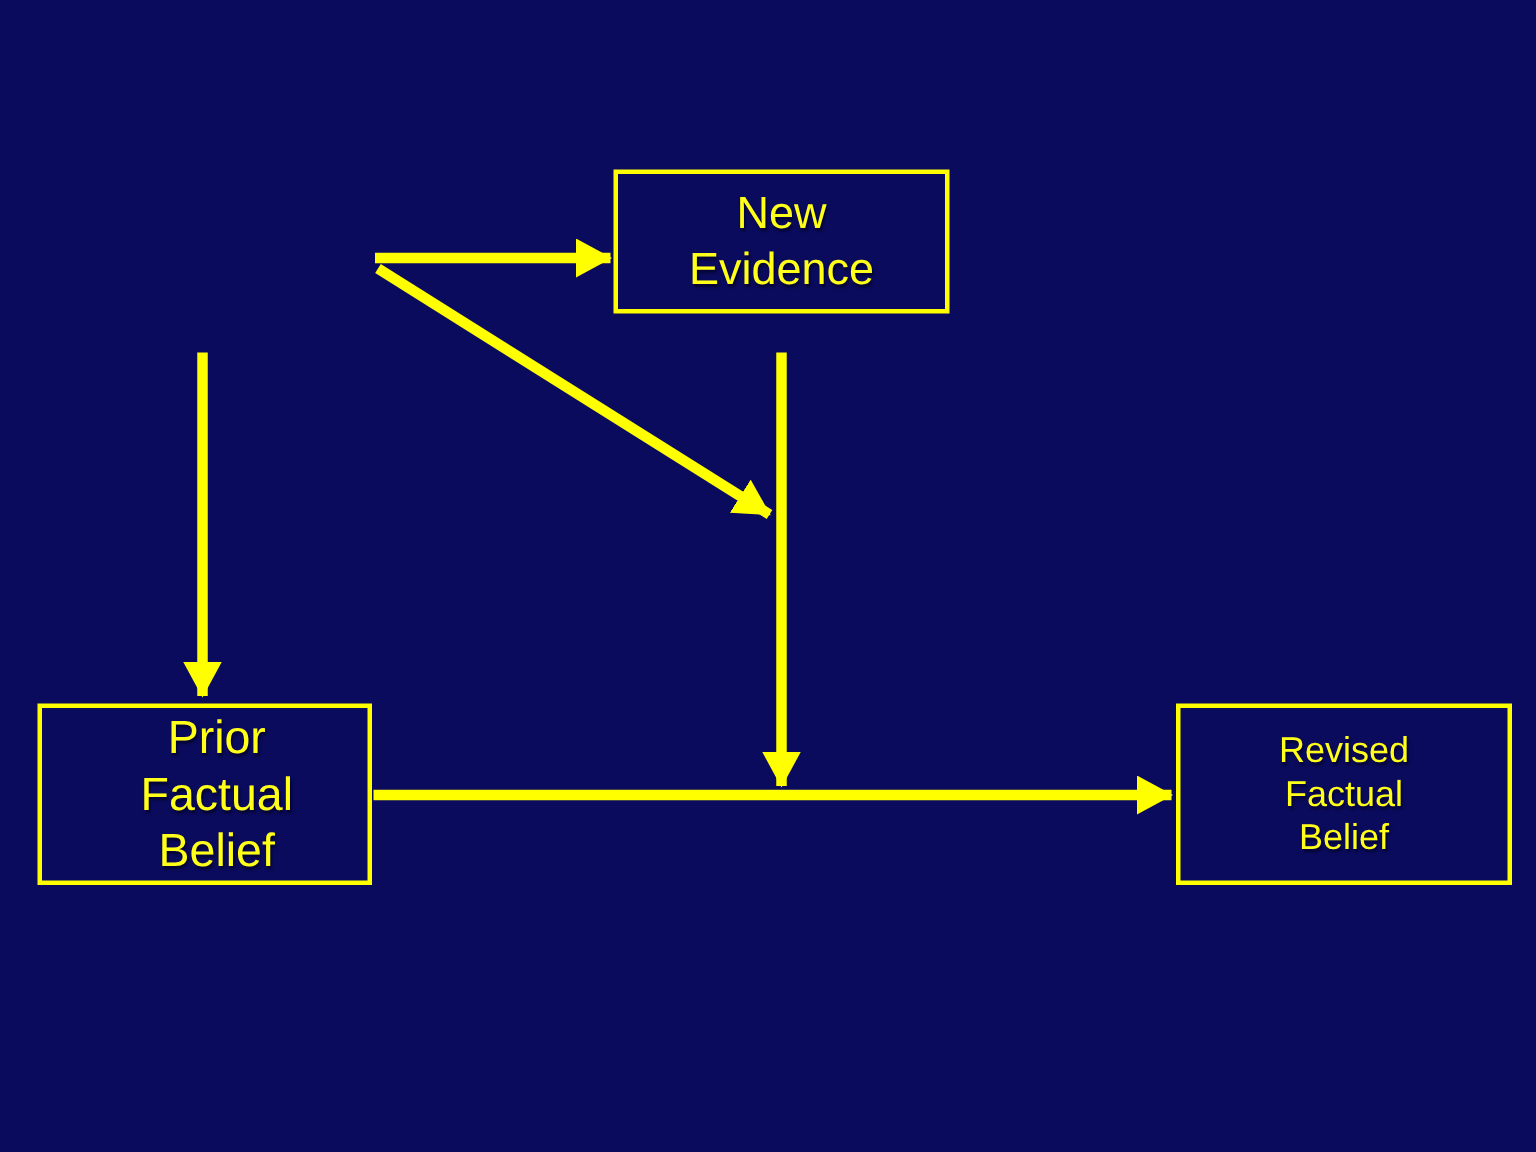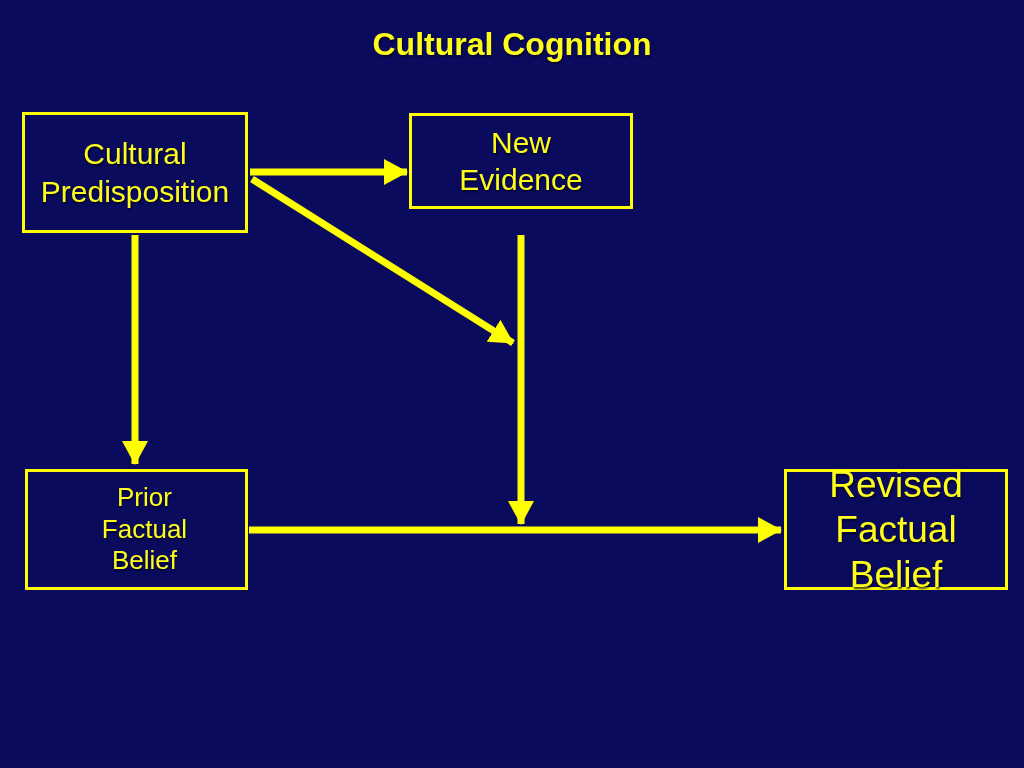--- a/index.html
+++ b/index.html
@@ -37,22 +37,22 @@
     justify-content: center;
     text-align: center;
     font-size: 30px;
     line-height: 1.25;
     box-sizing: border-box;
     text-shadow: 1px 2px 2px rgba(0,0,30,0.75);
   }
   .node span { white-space: pre-line; }
   .node-cp  { left: 22px;  top: 112px; width: 226px; height: 121px; }
   .node-ne  { left: 409px; top: 113px; width: 224px; height: 96px; }
-  .node-pfb { left: 25px;  top: 469px; width: 223px; height: 121px; font-size: 26px; line-height: 1.22; padding-left: 16px; }
-  .node-rfb { left: 784px; top: 469px; width: 224px; height: 121px; font-size: 37px; line-height: 1.22; }
+  .node-pfb { left: 25px;  top: 469px; width: 223px; height: 121px; font-size: 31px; line-height: 1.22; padding-left: 16px; }
+  .node-rfb { left: 784px; top: 469px; width: 224px; height: 121px; font-size: 24px; line-height: 1.22; }
   .arrows {
     position: absolute;
     left: 0;
     top: 0;
     width: 1024px;
     height: 768px;
     pointer-events: none;
   }
   .formula {
     position: absolute;
@@ -70,26 +70,21 @@
   .f-times     { left: 308px; }
   .f-ratio     { left: 435px; }
   .f-equals    { left: 679px; font-size: 26px; }
   .f-posterior { left: 787px; }
 </style>
 </head>
 <body>
 
 <div class="slide">
 
-  <div class="title">Cultural Cognition</div>
 
-  <div class="node node-cp">
-    <span>Cultural
-Predisposition</span>
-  </div>
 
   <div class="node node-ne">
     <span>New
 Evidence</span>
   </div>
 
   <div class="node node-pfb">
     <span>Prior
 Factual
 Belief</span>

